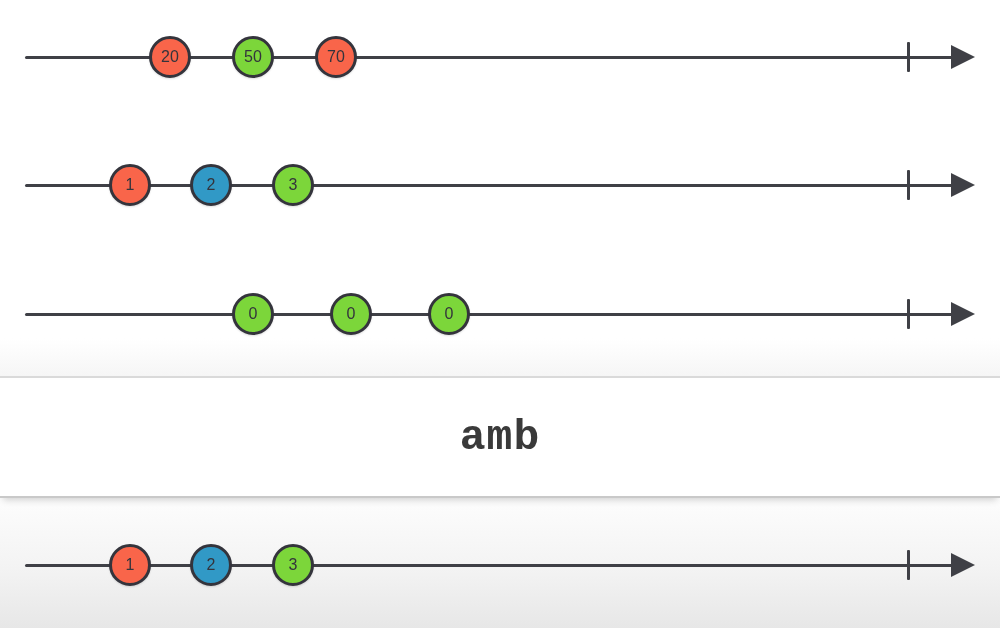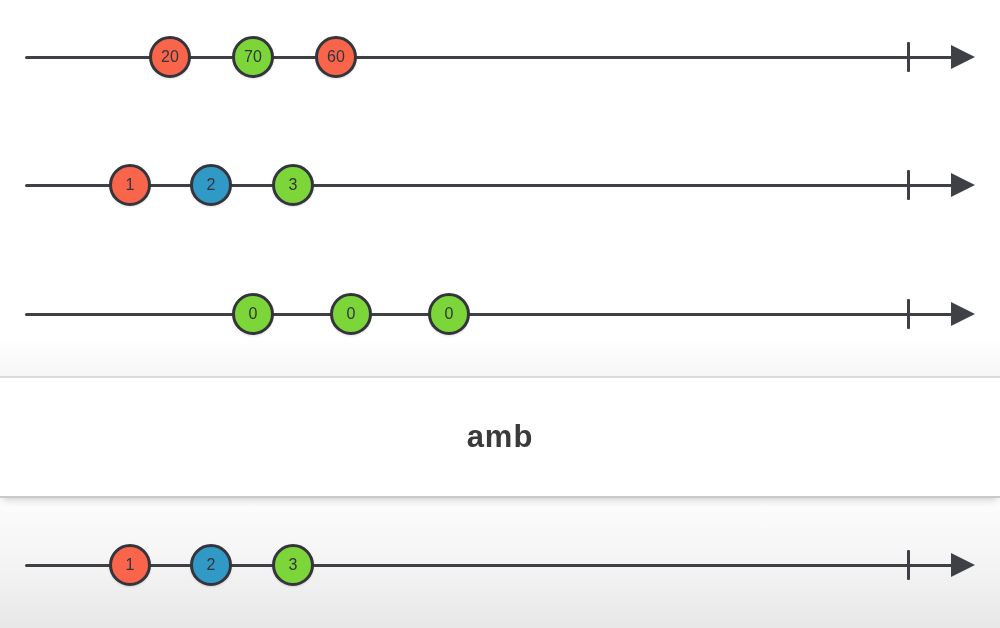--- a/index.html
+++ b/index.html
@@ -29,22 +29,22 @@
     border-top: 2px solid #dadada;
     border-bottom: 2px solid #c9c9c9;
     box-shadow: 0 5px 7px -3px rgba(0,0,0,0.18);
     display: flex;
     align-items: center;
     justify-content: center;
     z-index: 5;
   }
 
   .operator-label {
-    font-family: Liberation Sans, sans-serif;
-    font-size: 31px;
+    font-family: Liberation Mono, monospace;
+    font-size: 43px;
     font-weight: bold;
     color: #3a3a3a;
     letter-spacing: 1px;
   }
 
   .output-section {
     position: absolute;
     left: 0; top: 498px;
     width: 1000px; height: 130px;
     background: linear-gradient(180deg, #fdfdfd 0%, #f3f3f3 55%, #e7e7e7 100%);
@@ -97,22 +97,22 @@
   <div class="operator-section">
     <span class="operator-label">amb</span>
   </div>
 
   <div class="output-section"></div>
 <div class="timeline">
       <div class="timeline-line" style="left: 25px; top: 55.5px; width: 935px; background: rgb(63, 64, 70);"></div>
       <div class="completion-tick" style="left: 906.5px; top: 42px; background: rgb(63, 64, 70);"></div>
       <div class="arrowhead" style="left: 951px; top: 45px; border-left: 24px solid rgb(63, 64, 70);"></div>
       <div class="marble" style="left: 149px; top: 36px; background: rgb(249, 101, 74); border-color: rgb(52, 52, 60);">20</div>
-      <div class="marble" style="left: 232px; top: 36px; background: rgb(124, 214, 58); border-color: rgb(52, 52, 60);">70</div>
-      <div class="marble" style="left: 315px; top: 36px; background: rgb(249, 101, 74); border-color: rgb(52, 52, 60);">60</div>
+      <div class="marble" style="left: 232px; top: 36px; background: rgb(124, 214, 58); border-color: rgb(52, 52, 60);">50</div>
+      <div class="marble" style="left: 315px; top: 36px; background: rgb(249, 101, 74); border-color: rgb(52, 52, 60);">70</div>
     </div>
     <div class="timeline">
       <div class="timeline-line" style="left: 25px; top: 183.5px; width: 935px; background: rgb(63, 64, 70);"></div>
       <div class="completion-tick" style="left: 906.5px; top: 170px; background: rgb(63, 64, 70);"></div>
       <div class="arrowhead" style="left: 951px; top: 173px; border-left: 24px solid rgb(63, 64, 70);"></div>
       <div class="marble" style="left: 109px; top: 164px; background: rgb(249, 101, 74); border-color: rgb(52, 52, 60);">1</div>
       <div class="marble" style="left: 190px; top: 164px; background: rgb(49, 153, 198); border-color: rgb(52, 52, 60);">2</div>
       <div class="marble" style="left: 272px; top: 164px; background: rgb(124, 214, 58); border-color: rgb(52, 52, 60);">3</div>
     </div>
     <div class="timeline">

